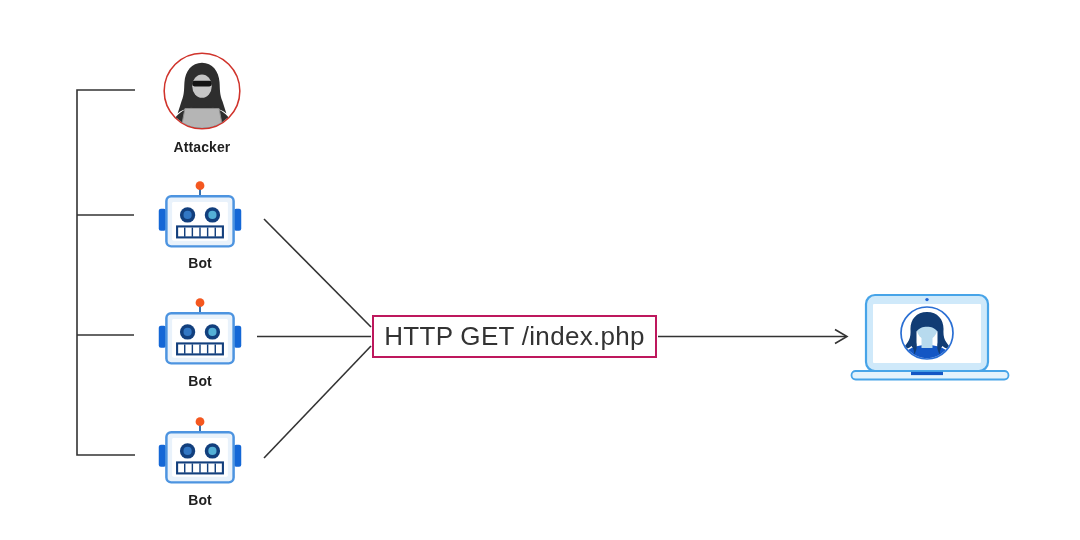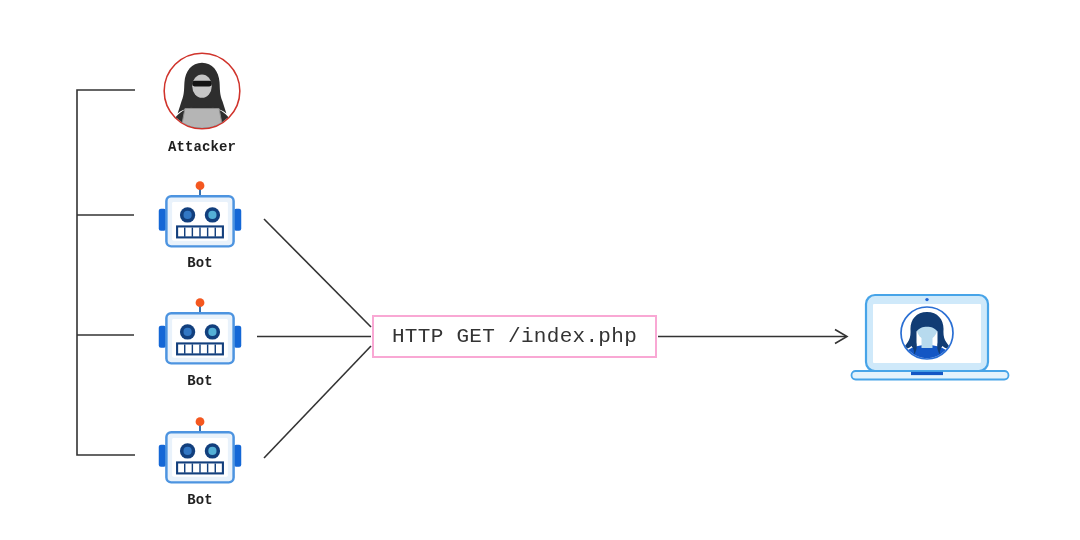--- a/index.html
+++ b/index.html
@@ -1,41 +1,41 @@
 <!DOCTYPE html>
 <html><head>
 <meta charset="utf-8">
 <style>
   html,body{margin:0;padding:0;background:#ffffff;}
   #canvas{
     position:relative;
     width:1080px;height:540px;
     background:#ffffff;
-    font-family:Liberation Mono, monospace;
+    font-family:Liberation Sans, sans-serif;
     overflow:hidden;
     border-radius:28px;
   }
   .abs{position:absolute;}
   svg{display:block;}
   .node-label{
     position:absolute;
     text-align:center;
     font-size:14px;
     font-weight:700;
     color:#1f1f1f;
     letter-spacing:.1px;
   }
   #request-box{
     position:absolute;
     left:372px;top:315px;width:285px;height:43px;
     box-sizing:border-box;
-    border:2px solid #f9a8d4;
+    border:2px solid #be185d;
     background:#ffffff;
     display:flex;align-items:center;justify-content:center;
-    font-size:21px;font-weight:400;color:#333333;
+    font-size:26px;font-weight:400;color:#333333;
     letter-spacing:.3px;
     z-index:2;
   }
 </style>
 </head>
 <body>
 
 <div id="canvas">
 
   <svg class="abs" style="left:0;top:0;z-index:1;" width="1080" height="540" viewBox="0 0 1080 540">

